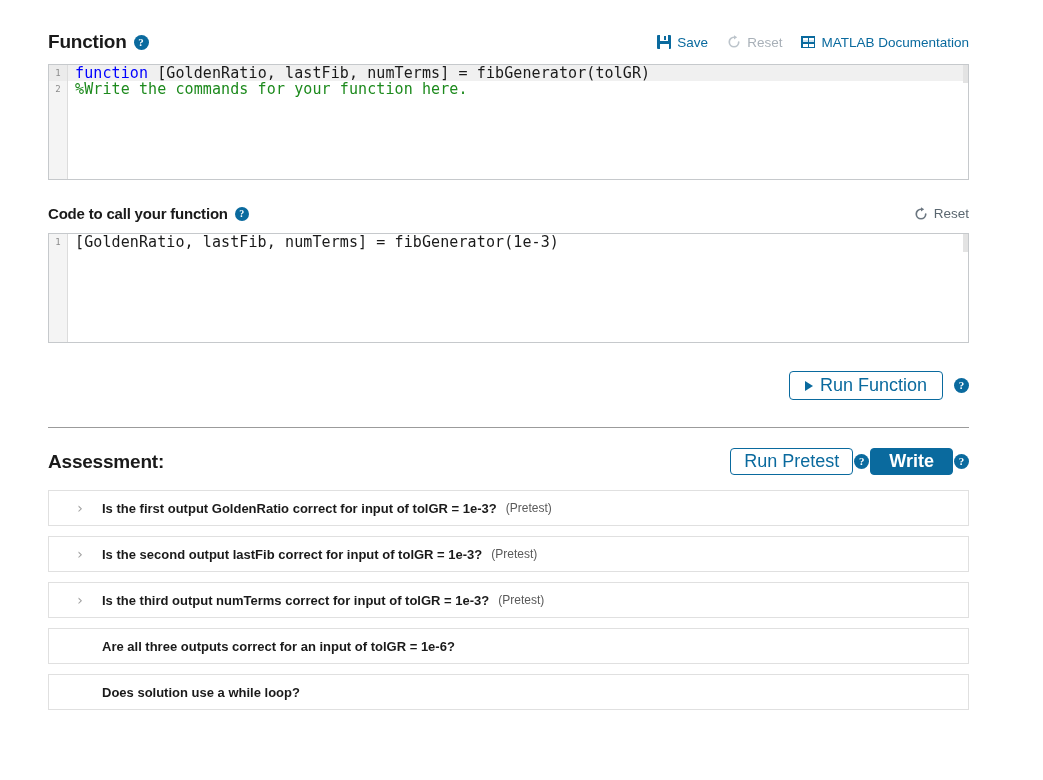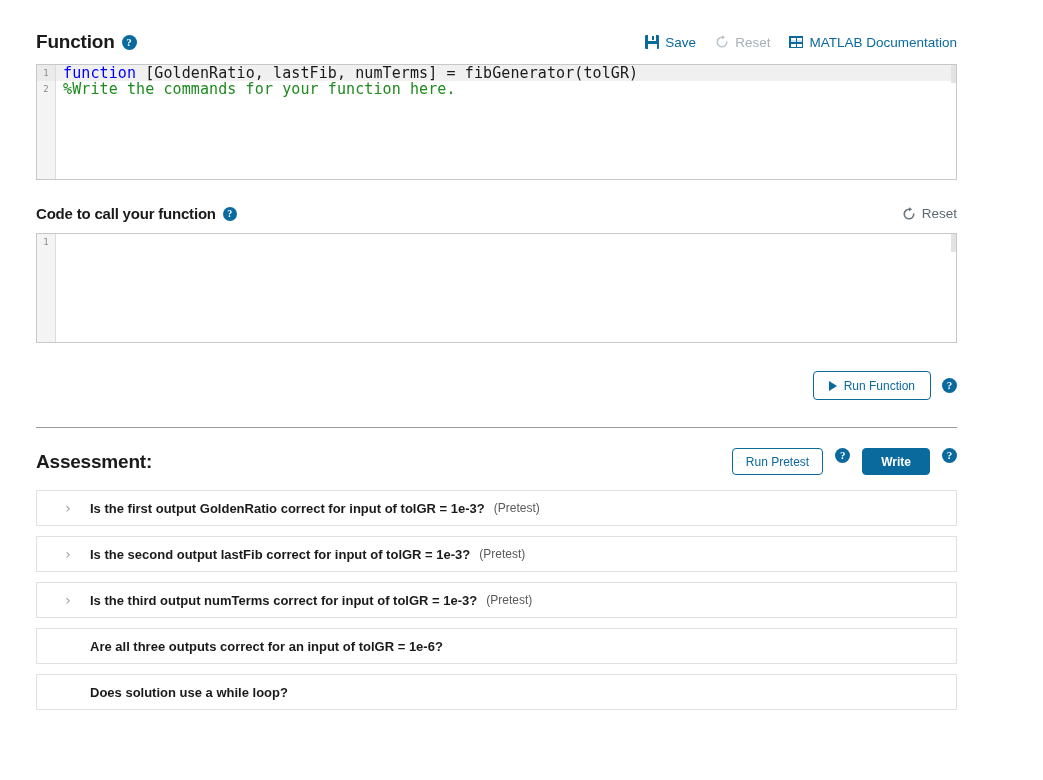--- a/index.html
+++ b/index.html
@@ -14,21 +14,21 @@
     overflow: hidden;
   }
   .page {
     position: relative;
     width: 1043px;
     height: 780px;
     background: #fff;
   }
   .content {
     position: absolute;
-    left: 36px;
+    left: 48px;
     top: 0;
     width: 921px;
   }
 
   
   .section-head {
     display: flex;
     align-items: center;
     justify-content: space-between;
     width: 921px;
@@ -201,21 +201,21 @@
     background: #e3e3e3;
   }
 
   
   .btn {
     display: inline-flex;
     align-items: center;
     justify-content: center;
     gap: 7px;
     border-radius: 4px;
-    font-size: 12px;
+    font-size: 18px;
     cursor: pointer;
     white-space: nowrap;
     font-family: "Liberation Sans", sans-serif;
   }
   .btn-outline {
     background: #ffffff;
     border: 1px solid #0a6a9e;
     color: #0a6a9e;
   }
   .btn-filled {
@@ -242,22 +242,22 @@
 
   hr.divider {
     border: 0;
     border-top: 1px solid #9b9b9b;
     margin: 0;
     width: 921px;
   }
 
   .assess-actions {
     display: flex;
-    align-items: flex-start;
-    gap: 12px;
+    align-items: center;
+    gap: 1px;
   }
 
   
   .assess-list { width: 921px; }
   .assess-row {
     display: flex;
     align-items: center;
     border: 1px solid #e0e0e0;
     background: #fff;
     height: 36px;
@@ -363,20 +363,21 @@
           <span>Reset</span>
         </span>
       </div>
     </div>
 
     <div class="editor" style="margin-top:11px; height:110px;">
       <div class="gutter-bg"></div>
       <div class="rows" id="call-rows">
           <div class="code-row">
             <span class="ln">1</span>
+            <span class="code"><span>[GoldenRatio, lastFib, numTerms] = fibGenerator(1e-3)</span></span>
           </div>
         </div>
       <div class="vscroll"></div>
     </div>
 
     <div class="run-row" style="margin-top:28px;">
       <button class="btn btn-outline" style="height:29px; padding:0 15px;">
         <span class="play-tri"></span>
         <span>Run Function</span>
       </button>

